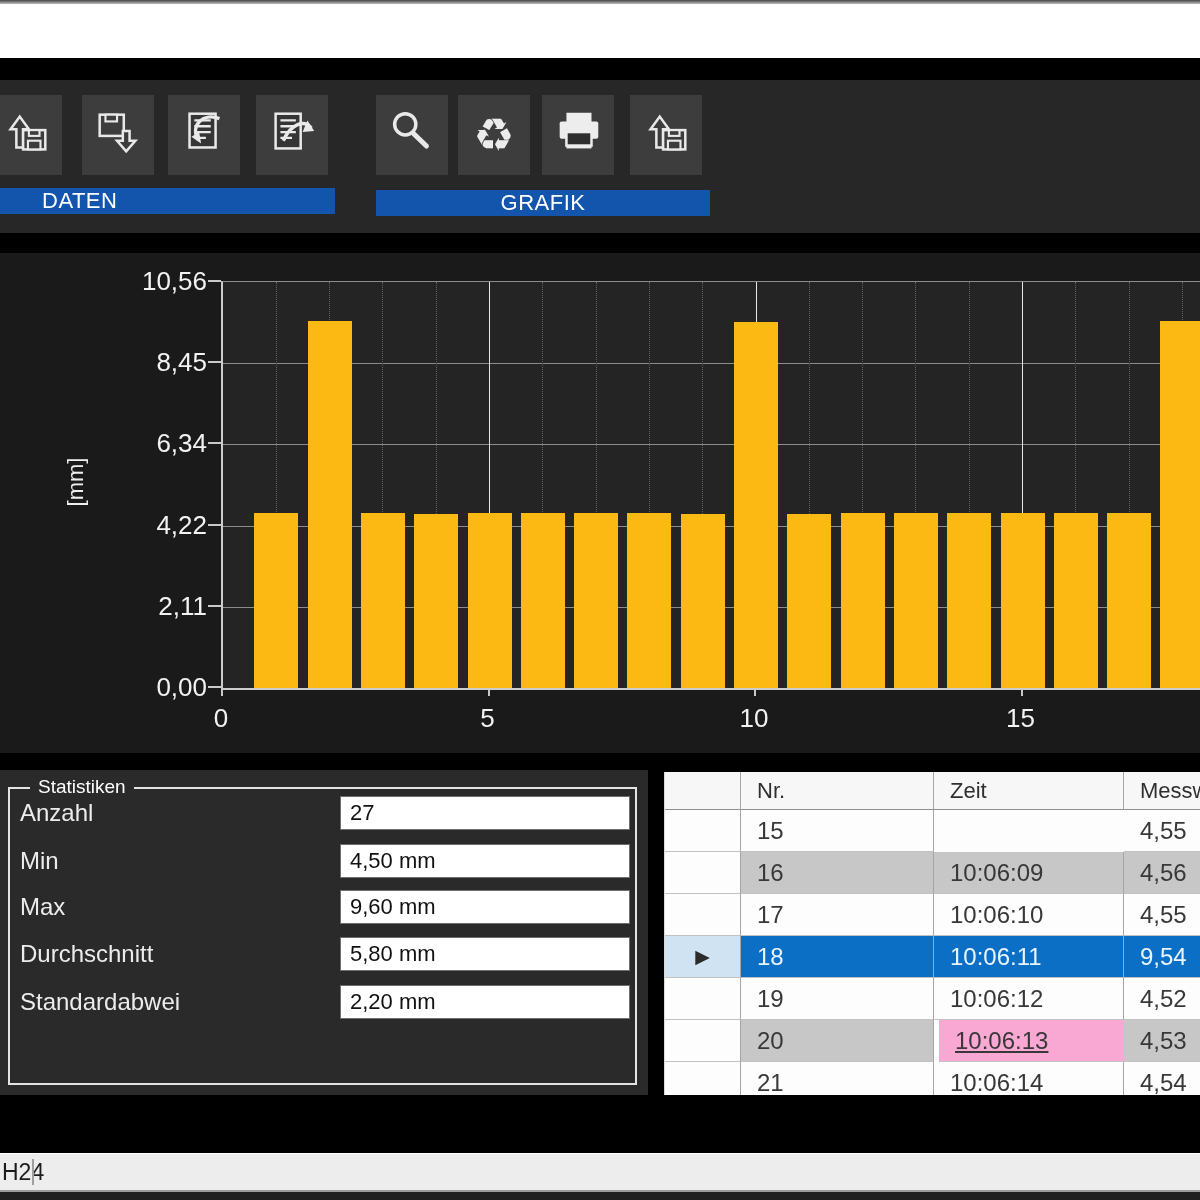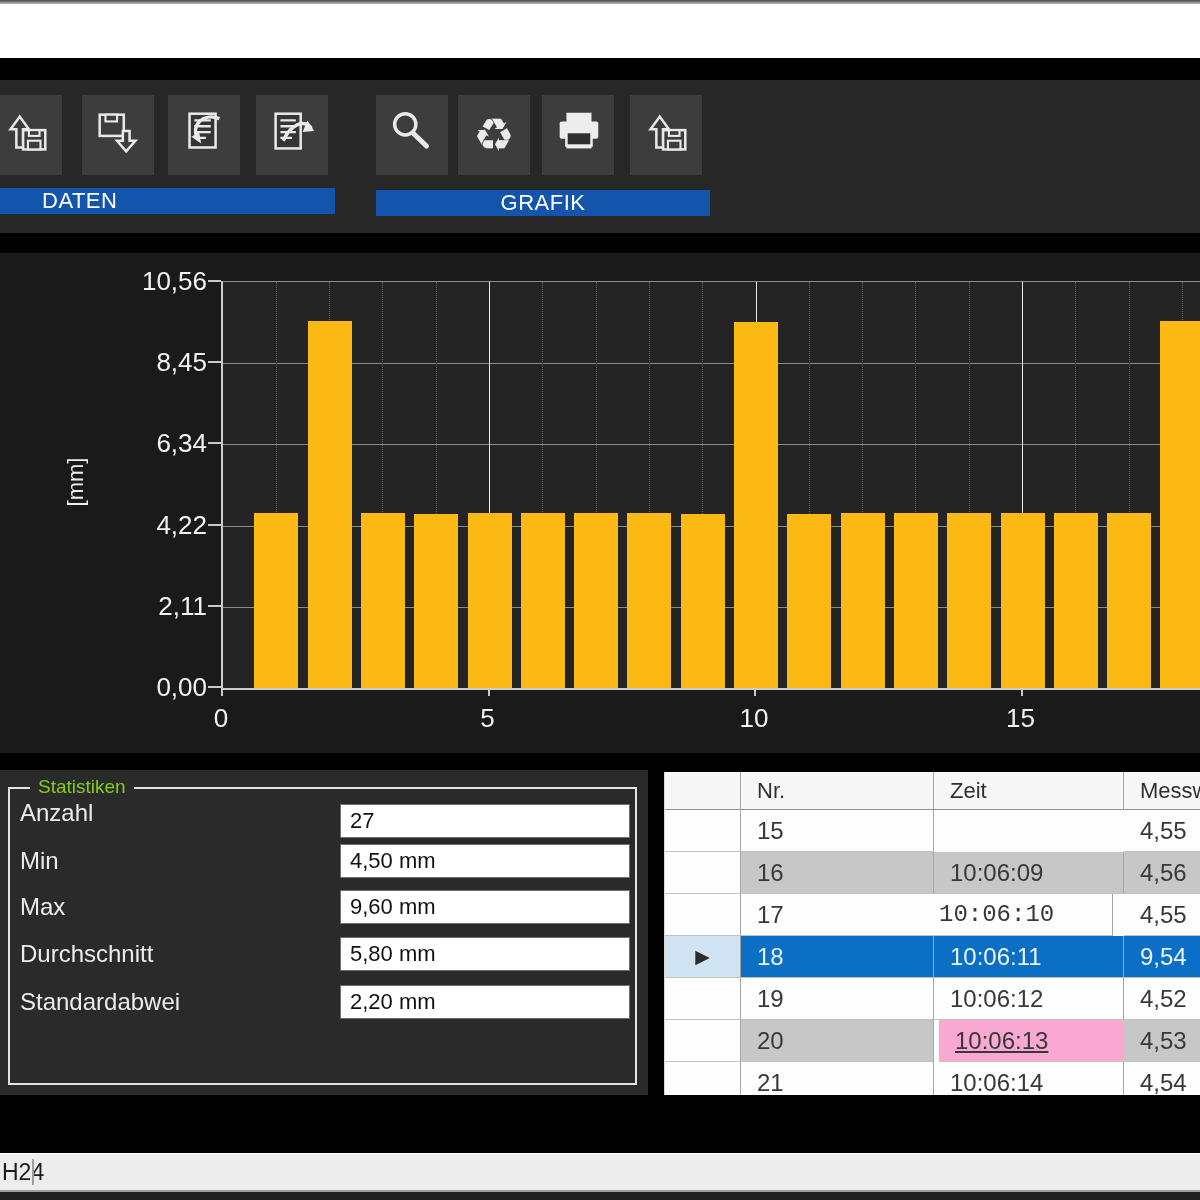--- a/index.html
+++ b/index.html
@@ -31,21 +31,21 @@
   .xtick{position:absolute;width:2px;height:7px;background:#c9c9c9;}
   .xlab{position:absolute;width:60px;text-align:center;color:#f2f2f2;font-size:26px;}
   #ymm{position:absolute;left:36px;top:216px;width:80px;text-align:center;color:#eeeeee;
        font-size:22px;transform:rotate(-90deg);}
   
   #black-band-3{left:0;top:753px;width:1200px;height:17px;background:#000;}
   #bottom-region{left:0;top:770px;width:1200px;height:325px;background:#000;}
   #stats-panel{position:absolute;left:0;top:0;width:648px;height:325px;background:#2a2a2a;}
   #stats-box{position:absolute;left:8px;top:17px;width:625px;height:294px;border:2px solid #e4e4e4;}
   #stats-legend{position:absolute;left:20px;top:-13px;background:#2a2a2a;padding:0 8px;
-                color:#84cc16;font-size:19px;}
+                color:#ffffff;font-size:19px;}
   .stat-label{position:absolute;left:20px;color:#ececec;font-size:24px;}
   .stat-input{position:absolute;left:340px;width:290px;height:34px;background:#fff;
               border:1px solid #6e6e6e;color:#111;font-size:22px;padding:0 0 0 9px;
               font-family:"Liberation Sans","DejaVu Sans",sans-serif;box-sizing:border-box;}
   
   #table-panel{position:absolute;left:664px;top:2px;width:536px;height:323px;background:#fdfdfd;
                overflow:hidden;border-left:1px solid #d9d9d9;}
   .trow{position:absolute;left:0;width:720px;}
   .tcell{position:absolute;top:0;height:100%;box-sizing:border-box;border-right:1px solid #a6a6a6;
          border-bottom:1px solid #c2c2c2;display:flex;align-items:center;padding-left:16px;
@@ -207,21 +207,21 @@
     </div>
 
   <div class="abs" id="black-band-3"></div>
 
   <div class="abs" id="bottom-region">
     <div id="stats-panel">
       <div id="stats-box">
         <span id="stats-legend">Statistiken</span>
       </div>
     <div class="stat-label" style="top: 29px;">Anzahl</div>
-        <input class="stat-input" readonly="" value="27" style="top: 34px;">
+        <input class="stat-input" readonly="" value="27" style="top: 26px;">
         <div class="stat-label" style="top: 77px;">Min</div>
         <input class="stat-input" readonly="" value="4,50 mm" style="top: 74px;">
         <div class="stat-label" style="top: 123px;">Max</div>
         <input class="stat-input" readonly="" value="9,60 mm" style="top: 120px;">
         <div class="stat-label" style="top: 170px;">Durchschnitt</div>
         <input class="stat-input" readonly="" value="5,80 mm" style="top: 167px;">
         <div class="stat-label" style="top: 218px;">Standardabwei</div>
         <input class="stat-input" readonly="" value="2,20 mm" style="top: 215px;">
       </div>
     <div id="table-panel">
@@ -238,21 +238,21 @@
         </div>
         <div class="trow" style="top: 80px; height: 42px;">
           <div class="tcell" style="left: 0px; width: 76px; background: rgb(253, 253, 253);"></div>
           <div class="tcell" style="left: 76px; width: 193px; background: rgb(199, 199, 199);">16</div>
           <div class="tcell" style="left: 269px; width: 190px; background: rgb(199, 199, 199);">10:06:09</div>
           <div class="tcell" style="left: 459px; width: 250px; background: rgb(199, 199, 199);">4,56</div>
         </div>
         <div class="trow" style="top: 122px; height: 42px;">
           <div class="tcell" style="left: 0px; width: 76px; background: rgb(253, 253, 253);"></div>
           <div class="tcell" style="left: 76px; width: 193px; background: rgb(253, 253, 253);">17</div>
-          <div class="tcell" style="left: 258px; width: 190px; background: rgb(253, 253, 253); font-family: Liberation Mono, monospace;">10:06:10</div>
+          <div class="tcell" style="left: 269px; width: 190px; background: rgb(253, 253, 253);">10:06:10</div>
           <div class="tcell" style="left: 459px; width: 250px; background: rgb(253, 253, 253);">4,55</div>
         </div>
         <div class="trow" style="top: 164px; height: 42px;">
           <div class="tcell" style="left: 0px; width: 76px; background: rgb(207, 227, 242); justify-content: center; padding-left: 0px; color: rgb(43, 43, 43); font-size: 19px;">▶</div>
           <div class="tcell" style="left: 76px; width: 193px; background: rgb(11, 111, 197); color: rgb(234, 244, 253);">18</div>
           <div class="tcell" style="left: 269px; width: 190px; background: rgb(11, 111, 197); color: rgb(234, 244, 253);">10:06:11</div>
           <div class="tcell" style="left: 459px; width: 250px; background: rgb(11, 111, 197); color: rgb(234, 244, 253);">9,54</div>
         </div>
         <div class="trow" style="top: 206px; height: 42px;">
           <div class="tcell" style="left: 0px; width: 76px; background: rgb(253, 253, 253);"></div>

